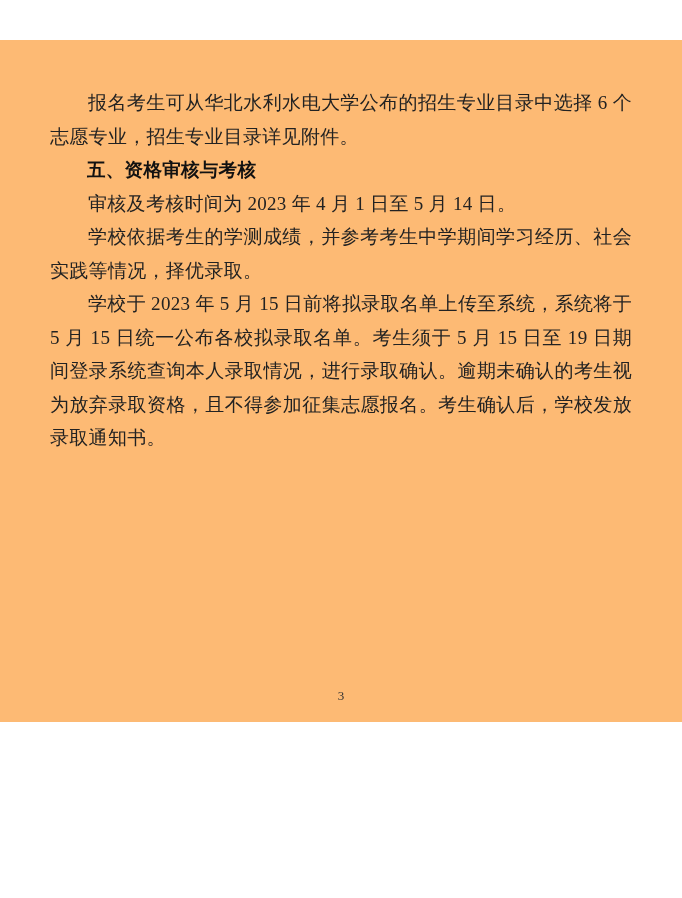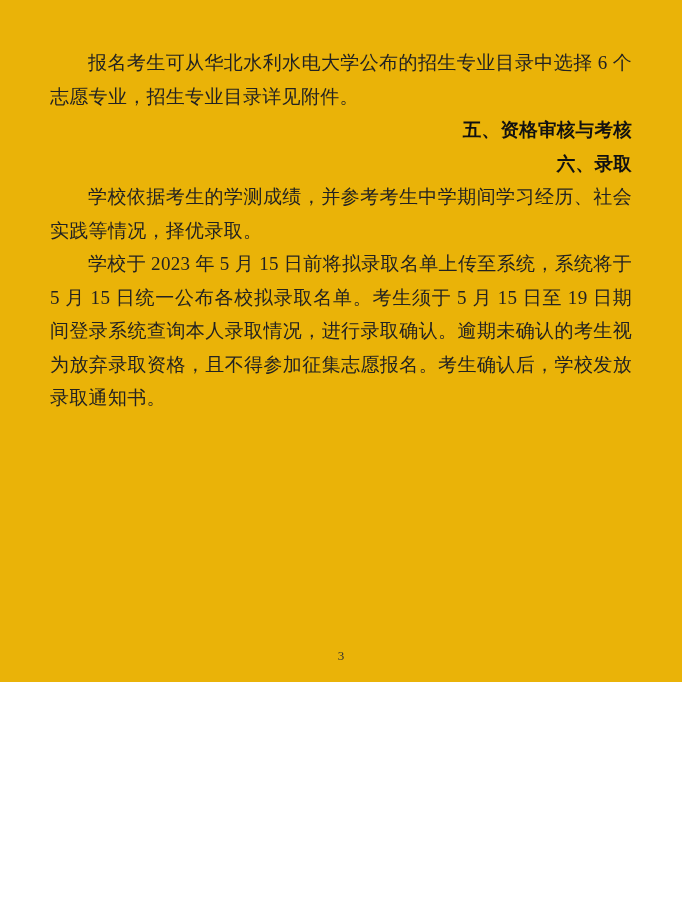--- a/index.html
+++ b/index.html
@@ -4,23 +4,24 @@
 <style>
   html, body {
     margin: 0;
     padding: 0;
     background: #ffffff;
   }
   .page {
     position: relative;
     width: 682px;
     height: 682px;
-    background: #eab308;
+    background: #fdba74;
     overflow: hidden;
     font-family: "Liberation Serif", "DejaVu Serif", serif;
+    margin-top: 40px;
   }
   .doc-content {
     position: absolute;
     top: 46px;
     left: 50px;
     right: 50px;
   }
   .para, .heading {
     margin: 0;
     font-size: 19px;
@@ -29,21 +30,21 @@
     text-align: justify;
     text-indent: 2em;
     letter-spacing: 0.3px;
     word-break: break-all;
   }
   .heading {
     font-weight: bold;
     color: #111111;
     font-family: "Liberation Sans", "DejaVu Sans", sans-serif;
     font-size: 18.5px;
-    text-align: right;
+    text-align: left;
   }
   .page-footer {
     position: absolute;
     bottom: 18px;
     left: 0;
     right: 0;
     text-align: center;
   }
   .page-number {
     font-size: 13px;
@@ -51,21 +52,21 @@
     font-family: "Liberation Serif", "DejaVu Serif", serif;
   }
 </style>
 </head>
 <body>
 
 <div class="page">
   <div class="doc-content">
     <p class="para">报名考生可从华北水利水电大学公布的招生专业目录中选择 6 个志愿专业，招生专业目录详见附件。</p>
     <p class="heading">五、资格审核与考核</p>
-    <p class="heading">六、录取</p>
+    <p class="para">审核及考核时间为 2023 年 4 月 1 日至 5 月 14 日。</p>
     <p class="para">学校依据考生的学测成绩，并参考考生中学期间学习经历、社会实践等情况，择优录取。</p>
     <p class="para">学校于 2023 年 5 月 15 日前将拟录取名单上传至系统，系统将于 5 月 15 日统一公布各校拟录取名单。考生须于 5 月 15 日至 19 日期间登录系统查询本人录取情况，进行录取确认。逾期未确认的考生视为放弃录取资格，且不得参加征集志愿报名。考生确认后，学校发放录取通知书。</p>
 
   </div>
   <div class="page-footer">
     <span class="page-number">3</span>
   </div>
 </div>
 
 </body></html>

